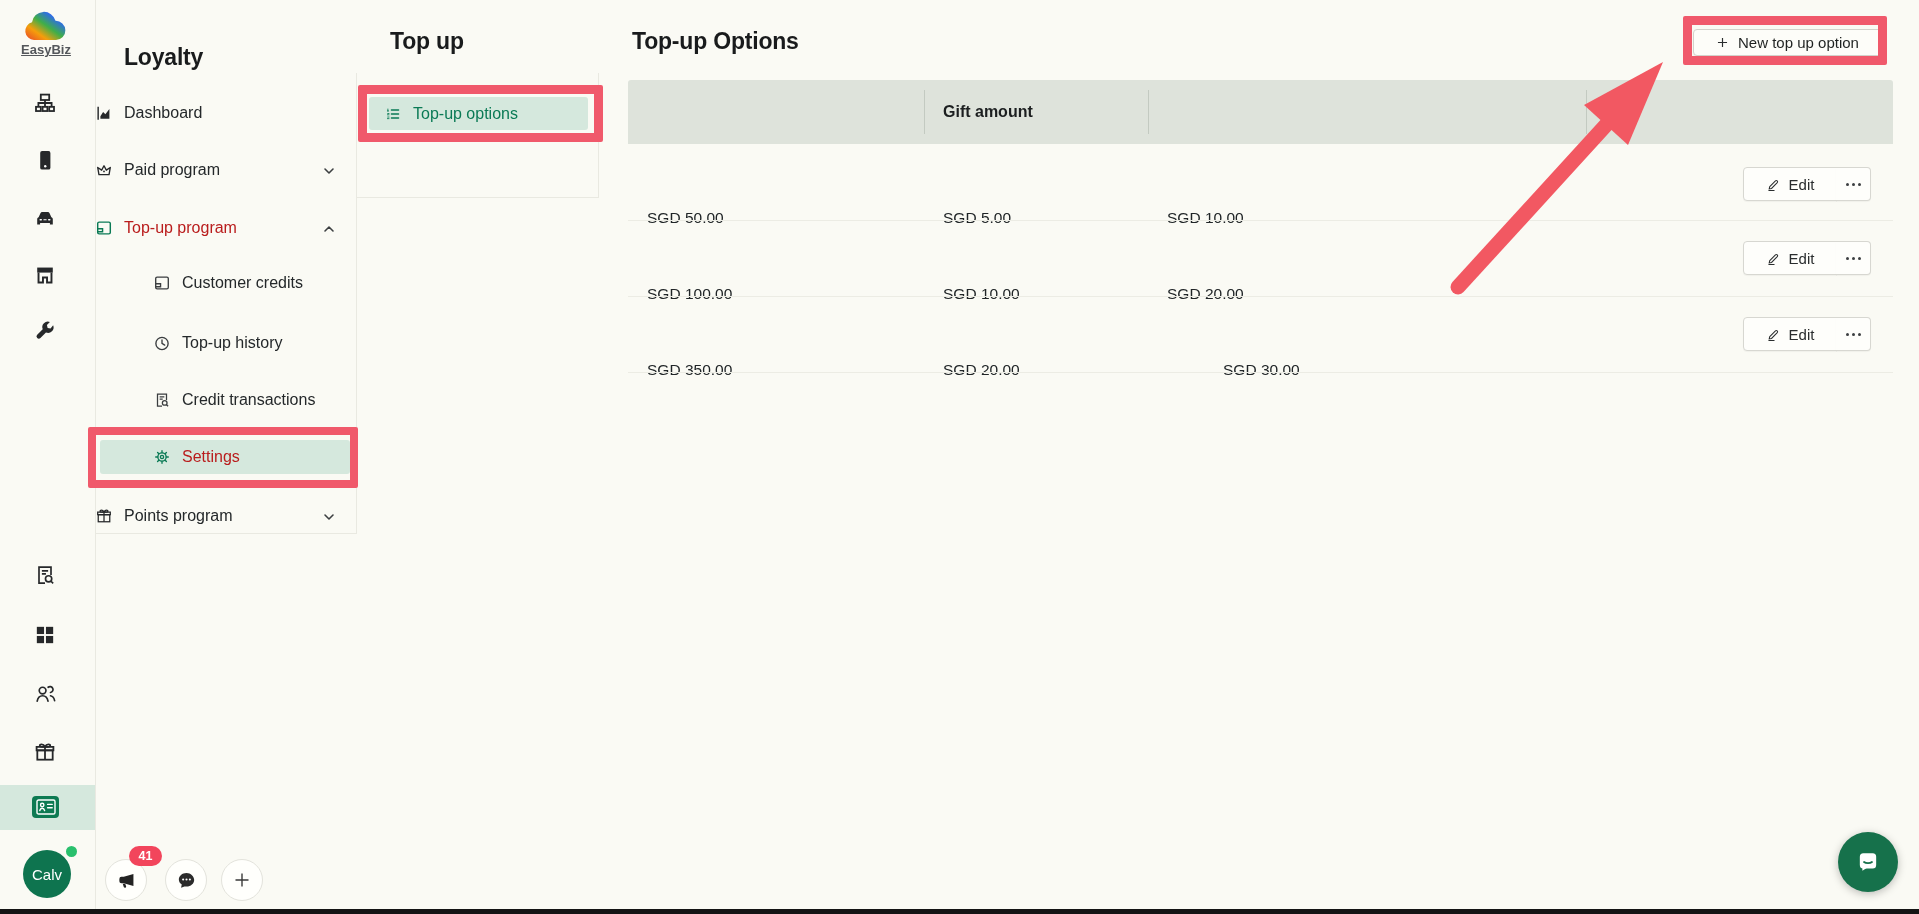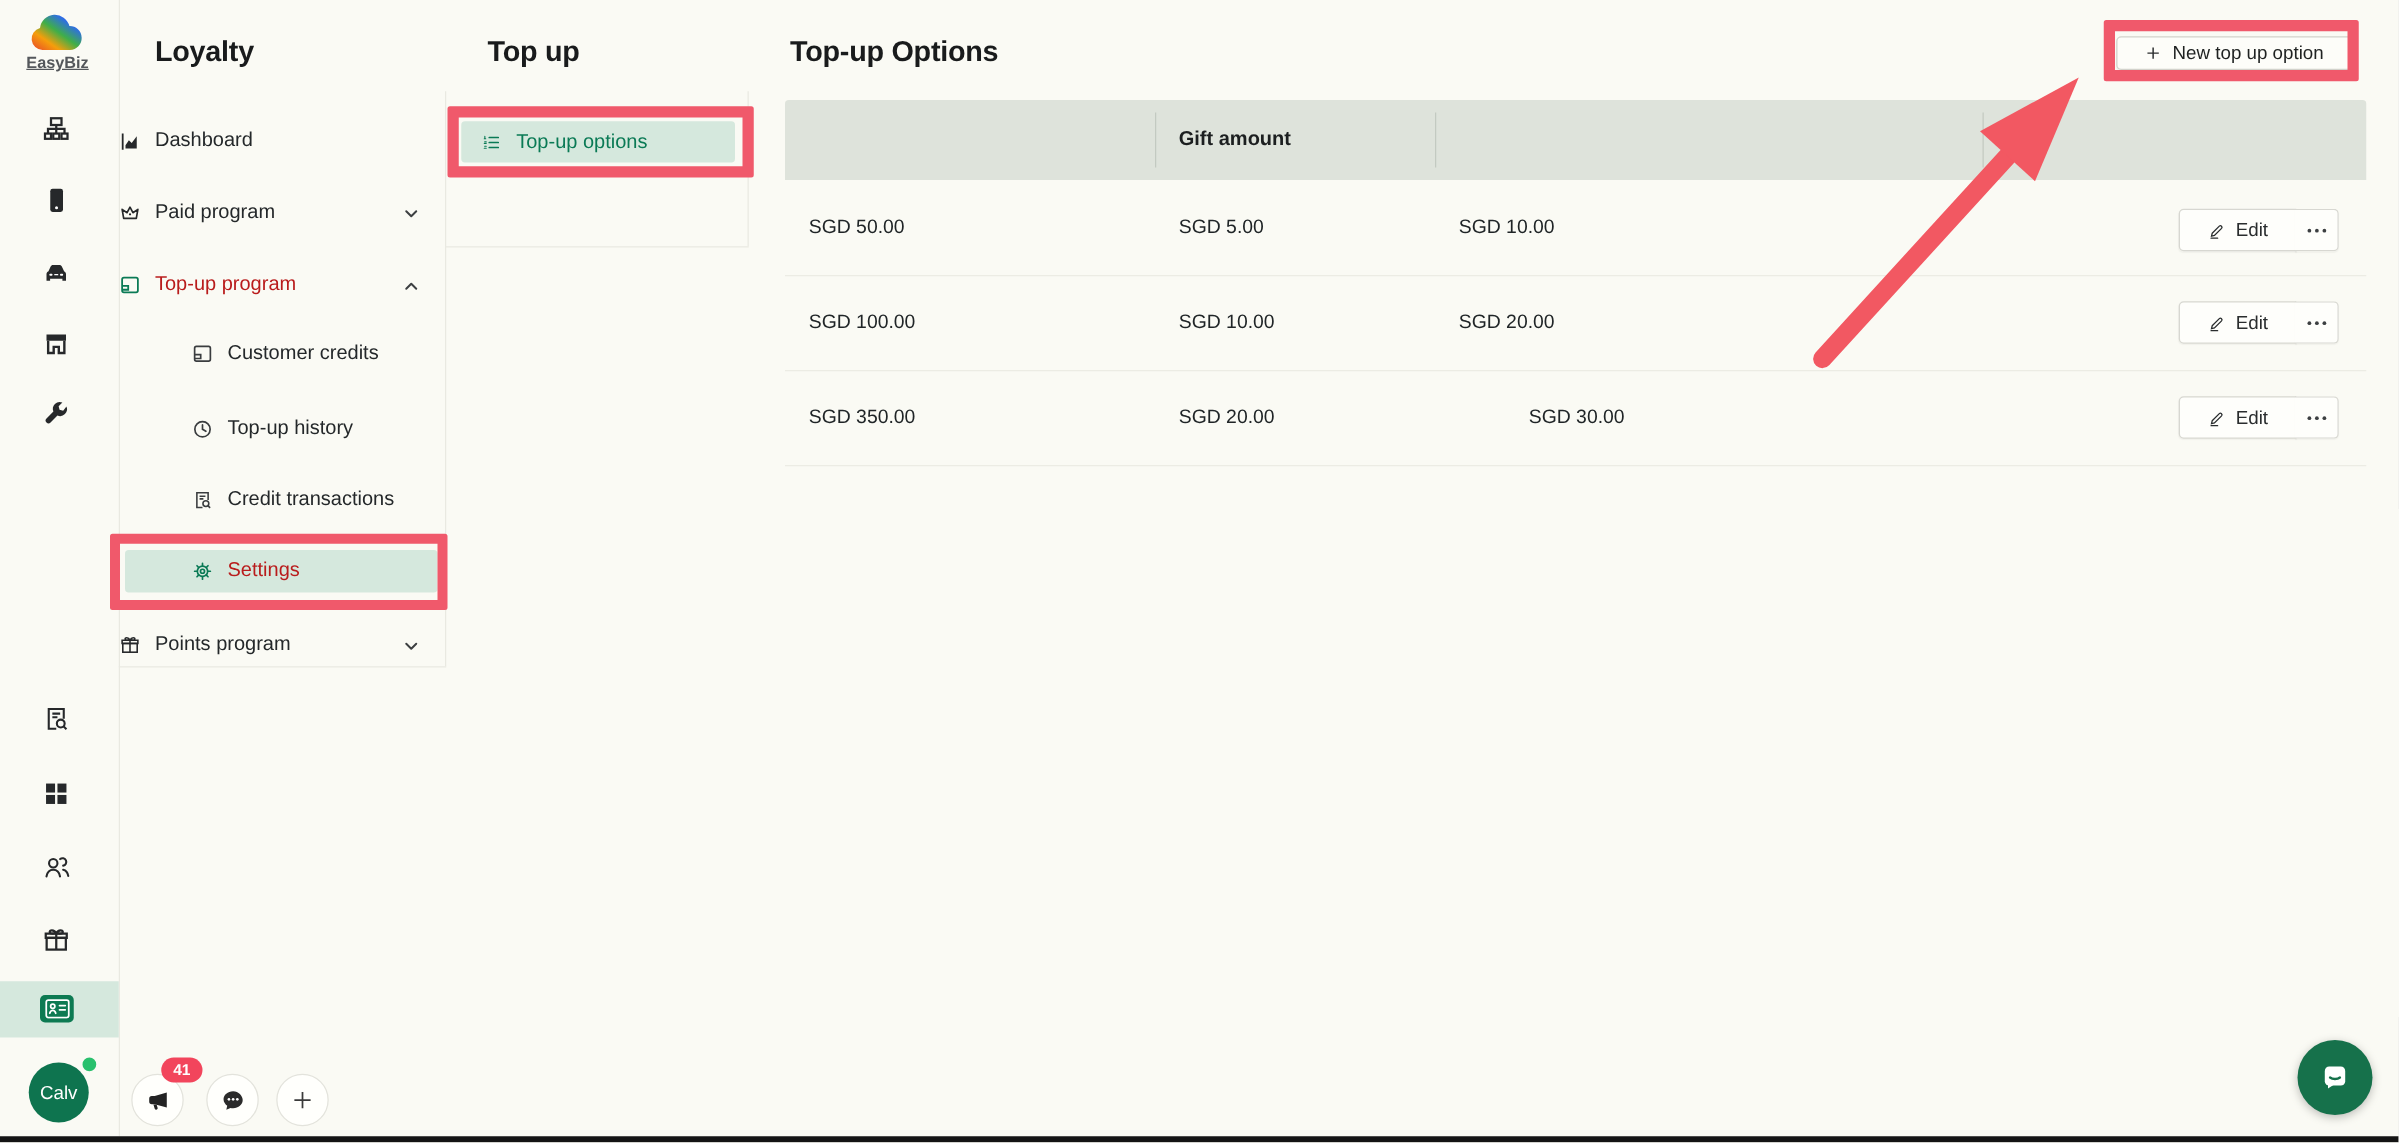--- a/index.html
+++ b/index.html
@@ -33,21 +33,21 @@
   
   .topup-item{position:absolute;display:flex;align-items:center;gap:12px;font-size:16px;box-sizing:border-box;}
   
   .new-btn{position:absolute;left:1693px;top:29px;width:189px;height:27px;border:1px solid #d2d2cb;border-radius:4px;
            background:#fdfdf9;box-sizing:border-box;display:flex;align-items:center;justify-content:center;gap:9px;
            font-size:15px;color:#1f2221;box-shadow:0 1px 1px rgba(0,0,0,.04);cursor:pointer;}
   .thead{position:absolute;left:628px;top:80px;width:1265px;height:64px;background:#dee3db;border-radius:3px 3px 0 0;}
   .th{position:absolute;top:80px;height:64px;line-height:64px;font-size:16px;font-weight:700;color:#1c1f20;}
   .col-sep{position:absolute;top:90px;height:44px;width:1px;background:#c3cac1;}
   .row-sep{position:absolute;left:628px;width:1265px;height:1px;background:#ecece4;}
-  .cell{position:absolute;height:76px;line-height:76px;font-size:15.5px;color:#202527;}
+  .cell{position:absolute;height:76px;line-height:76px;font-size:15.5px;color:#202527;margin-top:36px;}
   .editseg{position:absolute;height:34px;background:#fefefb;border:1px solid #d7d7d1;box-sizing:border-box;
            display:flex;align-items:center;justify-content:center;gap:8px;font-size:15px;color:#2a2d2e;
            box-shadow:0 1px 1px rgba(0,0,0,.04);cursor:pointer;}
   .editseg.main{left:1743px;width:94px;border-radius:4px 0 0 4px;}
   .editseg.dots{left:1836px;width:35px;border-radius:0 4px 4px 0;border-left:none;}
   .dot3{display:flex;gap:3px;}
   .dot3 i{width:3px;height:3px;border-radius:50%;background:#3c3f41;}
   .intercom{position:absolute;left:1838px;top:832px;width:60px;height:60px;border-radius:50%;background:#16714b;
             display:flex;align-items:center;justify-content:center;box-shadow:0 2px 8px rgba(0,0,0,.25);cursor:pointer;}
   .bottom-strip{position:absolute;left:0;top:909px;width:1919px;height:5px;background:#141414;}
@@ -173,21 +173,21 @@
         <circle cx="10" cy="9" r="1" fill="#fff"></circle>
         <circle cx="13.2" cy="9" r="1" fill="#fff"></circle>
     </svg>
   </div>
   <div class="tool-circle" style="left:221px">
     <svg width="20" height="20" viewBox="0 0 20 20" fill="none" stroke="#3a3a3a" stroke-width="1.4">
       <path d="M10 3.5v13M3.5 10h13"></path>
     </svg>
   </div>
 
-  <div class="panel-title" style="left:124px;top:28px">Loyalty</div>
+  <div class="panel-title" style="left:124px;top:44px">Loyalty</div>
   <div class="line" style="left:356px;top:73px;width:1px;height:460px"></div>
   <div class="line" style="left:95px;top:533px;width:262px;height:1px"></div>
 
   <div class="navitem" style="top:90px">
     <span class="nicon">
       <svg width="18" height="18" viewBox="0 0 20 20">
           <path d="M3.5 3v14.5" stroke="#26282a" stroke-width="1.6" fill="none"></path>
         <path d="M6 16.5v-3l3-4.5 2.5 2.5 4.5-6v11z" fill="#26282a"></path>
         </svg>
     </span>

